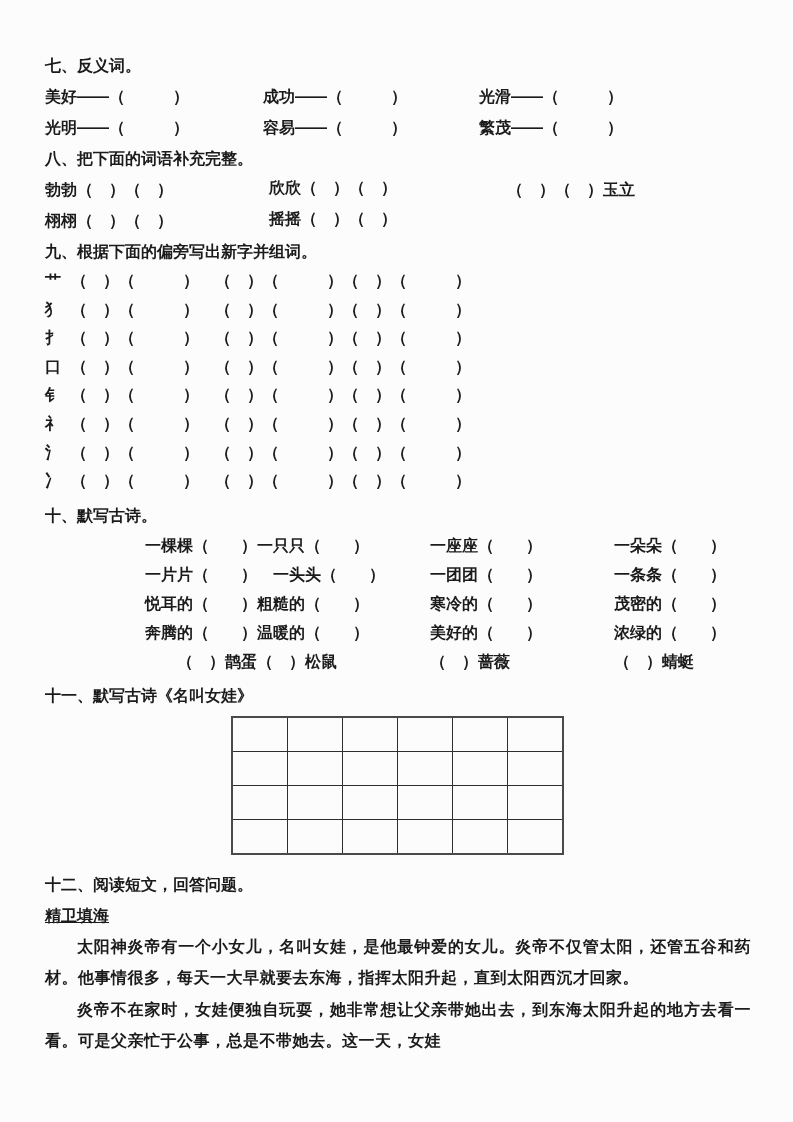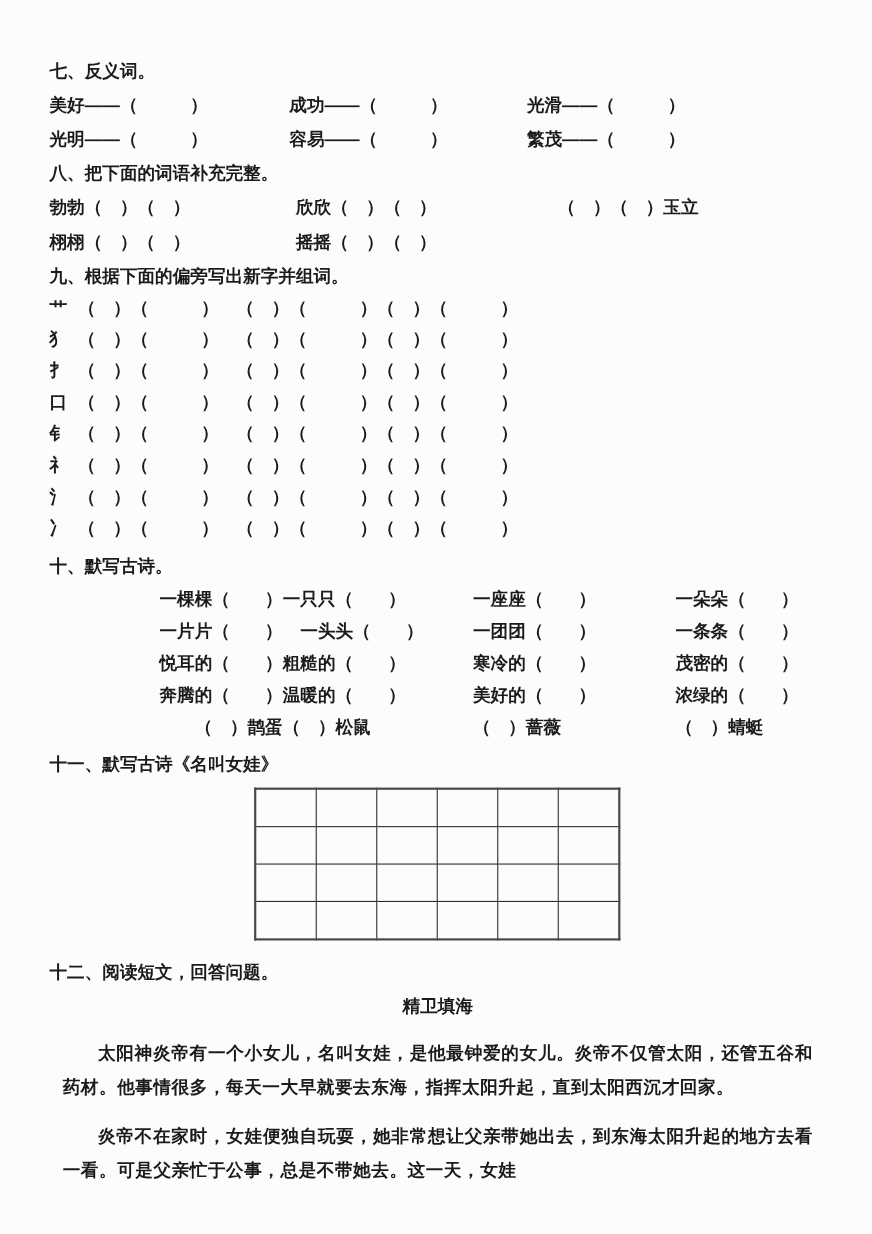--- a/index.html
+++ b/index.html
@@ -20,47 +20,47 @@
     font-size: 16px;
     line-height: 31px;
   }
   .heading { line-height: 31px; white-space: pre; }
   .row { display: flex; white-space: pre; }
   
   .cols7 > span:nth-child(1) { width: 218px; flex: none; }
   .cols7 > span:nth-child(2) { width: 216px; flex: none; }
   
   .cols8 > span:nth-child(1) { width: 224px; flex: none; }
-  .cols8 > span:nth-child(2) { width: 238px; flex: none; }
+  .cols8 > span:nth-child(2) { width: 238px; flex: none; font-family: Liberation Mono, monospace; }
   
   .radicalRow { line-height: 28.6px; display: flex; white-space: pre; }
   .radicalRow .radical { width: 26px; flex: none; }
   
   .cols10 { line-height: 29px; }
   .cols10 > span:nth-child(1) { width: 212px; flex: none; text-align: right; }
   .cols10 > span:nth-child(2) { width: 173px; flex: none; }
   .cols10 > span:nth-child(3) { width: 184px; flex: none; }
   
   table.poem-grid {
     border-collapse: collapse;
     margin: 5px 0 14px 186px;
   }
   table.poem-grid td {
     width: 54px;
     height: 33px;
     border: 1px solid #2e2e2e;
     padding: 0;
   }
   table.poem-grid { border: 2px solid #4a4a4a; }
-  .story-title { text-align: center; line-height: 31px; }
+  .story-title { line-height: 31px; text-decoration: underline; }
   .para {
     text-align: justify;
     text-indent: 2em;
     line-height: 31.5px;
-    margin: 12px;
+    margin: 0;
     letter-spacing: 0.5px;
   }
   .mt4 { margin-top: 4px; }
 </style>
 </head>
 <body>
 
 <div class="page">
 
   <div class="heading">七、反义词。</div>

